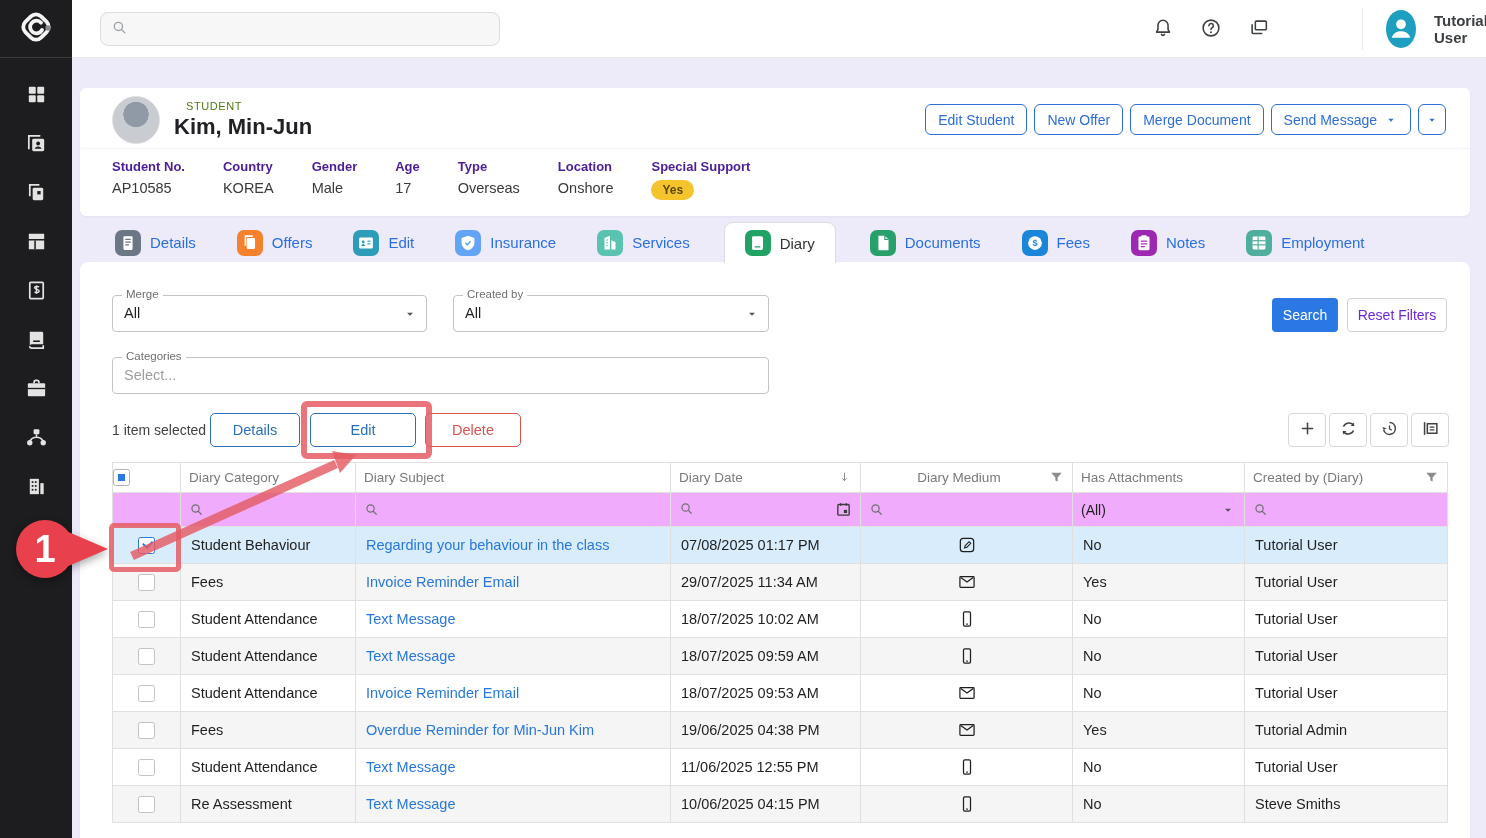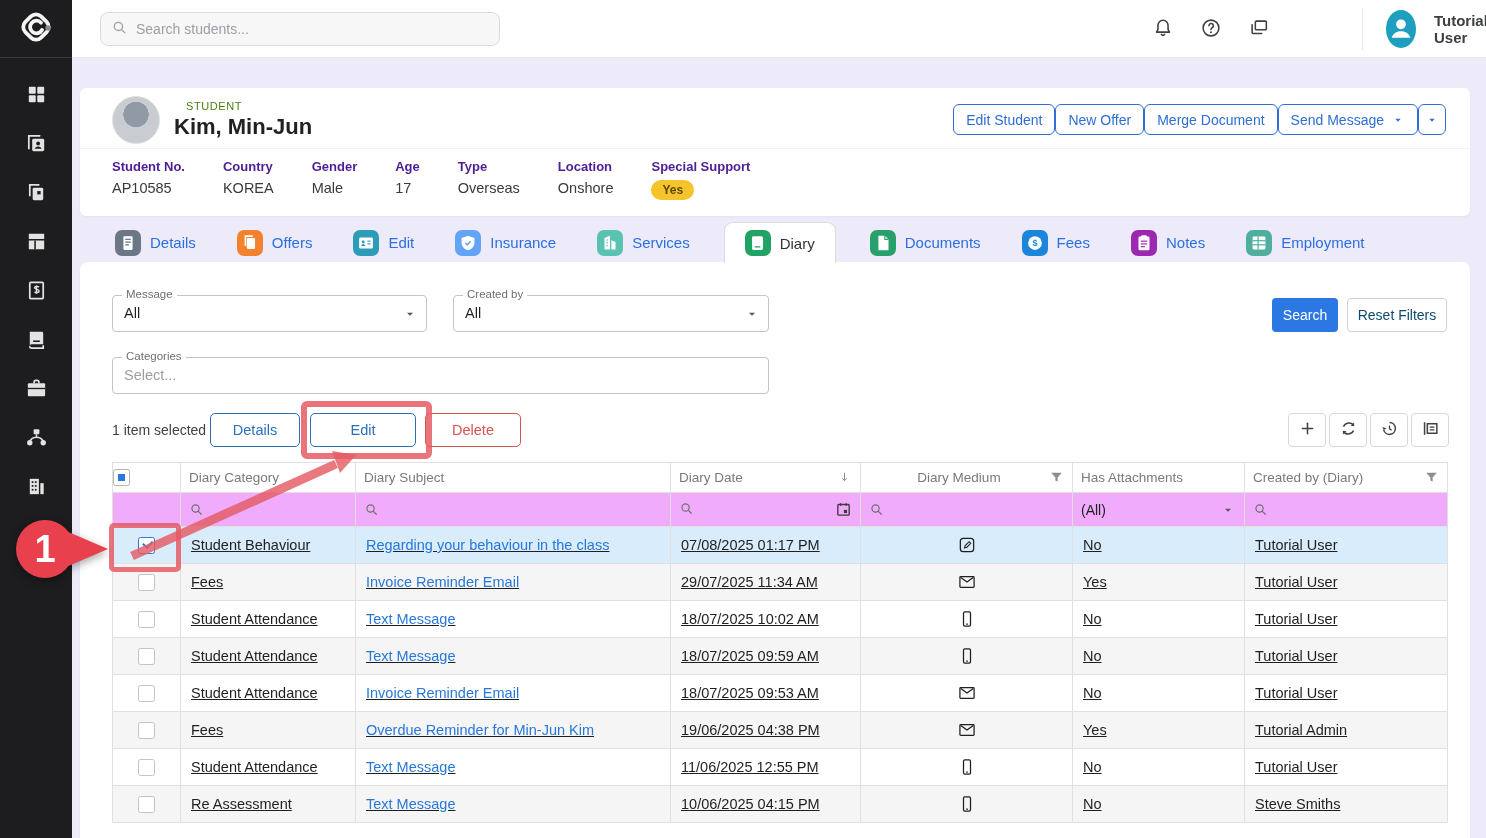--- a/index.html
+++ b/index.html
@@ -36,21 +36,21 @@
   #user-name { font-size:15px; font-weight:bold; color:#3c4043; }
 
   
   #student-card { position:absolute; left:80px; top:88px; width:1390px; background:#fff; border-radius:6px; box-shadow:0 1px 2px rgba(40,30,90,.05); }
   #sc-head { display:flex; align-items:center; padding:9px 24px 6px 32px; height:60px; }
   #student-photo { width:48px; height:48px; border-radius:50%; flex:0 0 auto;
     background:radial-gradient(circle at 50% 38%, #8f9aa6 0 34%, #c9cdd2 35% 100%); border:1px solid #ddd; }
   #sc-names { margin-left:14px; }
   #entity-label { font-size:11px; color:#4d7c0f; letter-spacing:.6px;margin-left:12px; }
   #student-name { font-size:22px; font-weight:bold; color:#202124; margin-top:2px; }
-  #sc-actions { margin-left:auto; display:flex; align-items:flex-end; }
+  #sc-actions { margin-left:auto; display:flex; gap:7px; align-items:flex-end; }
   .act-btn { height:31px; padding:0 12px; border:1px solid #2e6ed5; border-radius:6px; color:#2e6ed5; font-size:14px; display:inline-flex; align-items:center; gap:7px; }
   .act-btn .caret svg { width:14px; height:14px; display:block; }
   .caret-only { padding:0 6px; }
   #sc-info { display:flex; padding:10px 32px 16px 32px; border-top:1px solid #f3f3f3; }
   .info-field { margin-right:38px; }
   .info-label { font-size:13px; font-weight:bold; color:#4c1d95; margin-bottom:6px; }
   .info-value { font-size:14.5px; color:#3a3a3a; }
   .badge-yes { display:inline-block; background:#f5c42c; color:#5c4a00; font-size:12px; font-weight:bold; padding:3px 11px; border-radius:11px; }
 
   
@@ -65,21 +65,21 @@
   .field { position:absolute; height:37px; border:1px solid #c4c4c4; border-radius:4px; background:#fff; }
   .field .flabel { position:absolute; top:-8px; left:9px; background:#fff; padding:0 4px; font-size:11.5px; color:#6f6f6f; }
   .field .fvalue { position:absolute; left:11px; top:9px; font-size:14.5px; color:#1f1f1f; }
   .field .fplaceholder { color:#9e9e9e; }
   .field .fcaret { position:absolute; right:8px; top:10px; color:#555; }
   .field .fcaret svg { width:16px; height:16px; }
   #field-medium { left:32px; top:33px; width:315px; }
   #field-created { left:373px; top:33px; width:316px; }
   #field-categories { left:32px; top:95px; width:657px; }
   #btn-search { position:absolute; left:1192px; top:36px; width:66px; height:34px; background:#2b78e4; color:#fff; border:none; border-radius:4px; font-size:14px; }
-  #btn-reset { position:absolute; left:1267px; top:36px; width:100px; height:34px; border:1px solid #d0d0d0; border-radius:4px; color:#0c4a6e; font-size:14px; }
+  #btn-reset { position:absolute; left:1267px; top:36px; width:100px; height:34px; border:1px solid #d0d0d0; border-radius:4px; color:#6d28d9; font-size:14px; }
 
   #sel-bar { position:absolute; left:32px; top:151px; height:34px; display:flex; align-items:center; }
   #sel-text { font-size:14px; color:#424242; width:98px; }
   .sel-btn { height:34px; border:1px solid #2a6fb8; border-radius:5px; color:#2a6fb8; font-size:14.5px; background:#fff; }
   #btn-details { width:90px; margin-left:0; }
   #btn-edit { width:106px; margin-left:10px; }
   #btn-delete { width:96px; margin-left:9px; border-color:#d9534f; color:#d9534f; }
   #grid-tools { position:absolute; left:1208px; top:151px; display:flex; gap:3px; }
   .tool-btn { width:38px; height:34px; border:1px solid #d8d8d8; border-radius:4px; color:#424242; display:flex; align-items:center; justify-content:center; }
   .tool-btn svg { width:19px; height:19px; }
@@ -94,21 +94,21 @@
   .th-fill { flex:1; }
   .th-ic { color:#8d8d8d; width:15px; height:15px; }
   .th-ic svg { width:15px; height:15px; display:block; }
   .f-search { color:#6f6f6f; width:15px; height:15px; }
   .f-search svg { width:15px; height:15px; display:block; }
   .f-cal { color:#3a3a3a; width:17px; height:17px; margin-left:auto; }
   .f-cal svg { width:17px; height:17px; display:block; }
   .f-all { display:flex; align-items:center; color:#1f1f1f; font-size:14px; cursor:pointer; }
   .f-all .fcaret { margin-left:auto; color:#555; width:16px; height:16px; }
   .f-all .fcaret svg { width:16px; height:16px; display:block; }
-  #grid tbody td { height:37px; padding:0 10px; font-size:14.5px; color:#1f1f1f; background:#fff;text-decoration:underline; }
+  #grid tbody td { height:37px; padding:0 10px; font-size:14.5px; color:#1f1f1f; background:#fff; }
   #grid tbody tr.alt td { background:#f5f5f5; }
   #grid tbody tr.sel td { background:#d8ecfc; }
   td.c-check, th.c-check { text-align:center; padding:0 !important; }
   td.c-medium { text-align:center; color:#8a8a8a; }
   td.c-medium svg { width:20px; height:20px; vertical-align:middle; }
   a.subj { color:#2878d9; text-decoration:none; cursor:pointer; }
 
   .cb { display:inline-block; width:17px; height:17px; border:1px solid #c3c3c3; border-radius:2.5px; background:#fff; position:relative; vertical-align:middle; cursor:pointer; }
   .cb.indet { border-color:#b3b3b3; }
   .cb.indet::after { content:""; position:absolute; left:4px; top:4px; width:7px; height:7px; background:#2b78e4; }
@@ -210,21 +210,20 @@
       </div>
     </nav>
 </aside>
 
 <header id="topbar">
   <div id="search-wrap">
     <span><svg viewBox="0 0 24 24">
           <circle cx="10.5" cy="10.5" r="5.8" fill="none" stroke="currentColor" stroke-width="1.9"></circle>
           <line x1="15" y1="15" x2="19.6" y2="19.6" stroke="currentColor" stroke-width="1.9" stroke-linecap="round"></line>
         </svg></span>
-    <input id="search-input" placeholder="Search students..." style="">
   </div>
   <div id="top-icons">
     <span class="tico"><svg viewBox="0 0 24 24">
           <path d="M12 3.5a5.5 5.5 0 0 0-5.5 5.5v4.6L5 16.5h14l-1.5-2.9V9A5.5 5.5 0 0 0 12 3.5z" fill="none" stroke="currentColor" stroke-width="1.7" stroke-linejoin="round"></path>
           <path d="M10.3 19a1.9 1.9 0 0 0 3.4 0" fill="none" stroke="currentColor" stroke-width="1.7" stroke-linecap="round"></path>
         </svg></span>
     <span class="tico"><svg viewBox="0 0 24 24">
           <circle cx="12" cy="12" r="8.6" fill="none" stroke="currentColor" stroke-width="1.7"></circle>
           <path d="M9.7 9.5a2.4 2.4 0 1 1 3.5 2.2c-.9.5-1.2 1-1.2 1.9" fill="none" stroke="currentColor" stroke-width="1.7" stroke-linecap="round"></path>
           <circle cx="12" cy="16.7" r="1.1" fill="currentColor"></circle>
@@ -415,21 +414,21 @@
           </g>
         </svg>
       </span>
       <span>Employment</span>
     </div>
   </nav>
 
 <section id="panel">
 
   <div class="field" id="field-medium">
-    <span class="flabel">Message</span>
+    <span class="flabel">Merge</span>
     <span class="fvalue">All</span>
     <span class="fcaret"><svg viewBox="0 0 24 24">
           <path d="M7.5 10l4.5 4.8L16.5 10z" fill="currentColor"></path>
         </svg></span>
   </div>
   <div class="field" id="field-created">
     <span class="flabel">Created by</span>
     <span class="fvalue">All</span>
     <span class="fcaret"><svg viewBox="0 0 24 24">
           <path d="M7.5 10l4.5 4.8L16.5 10z" fill="currentColor"></path>

